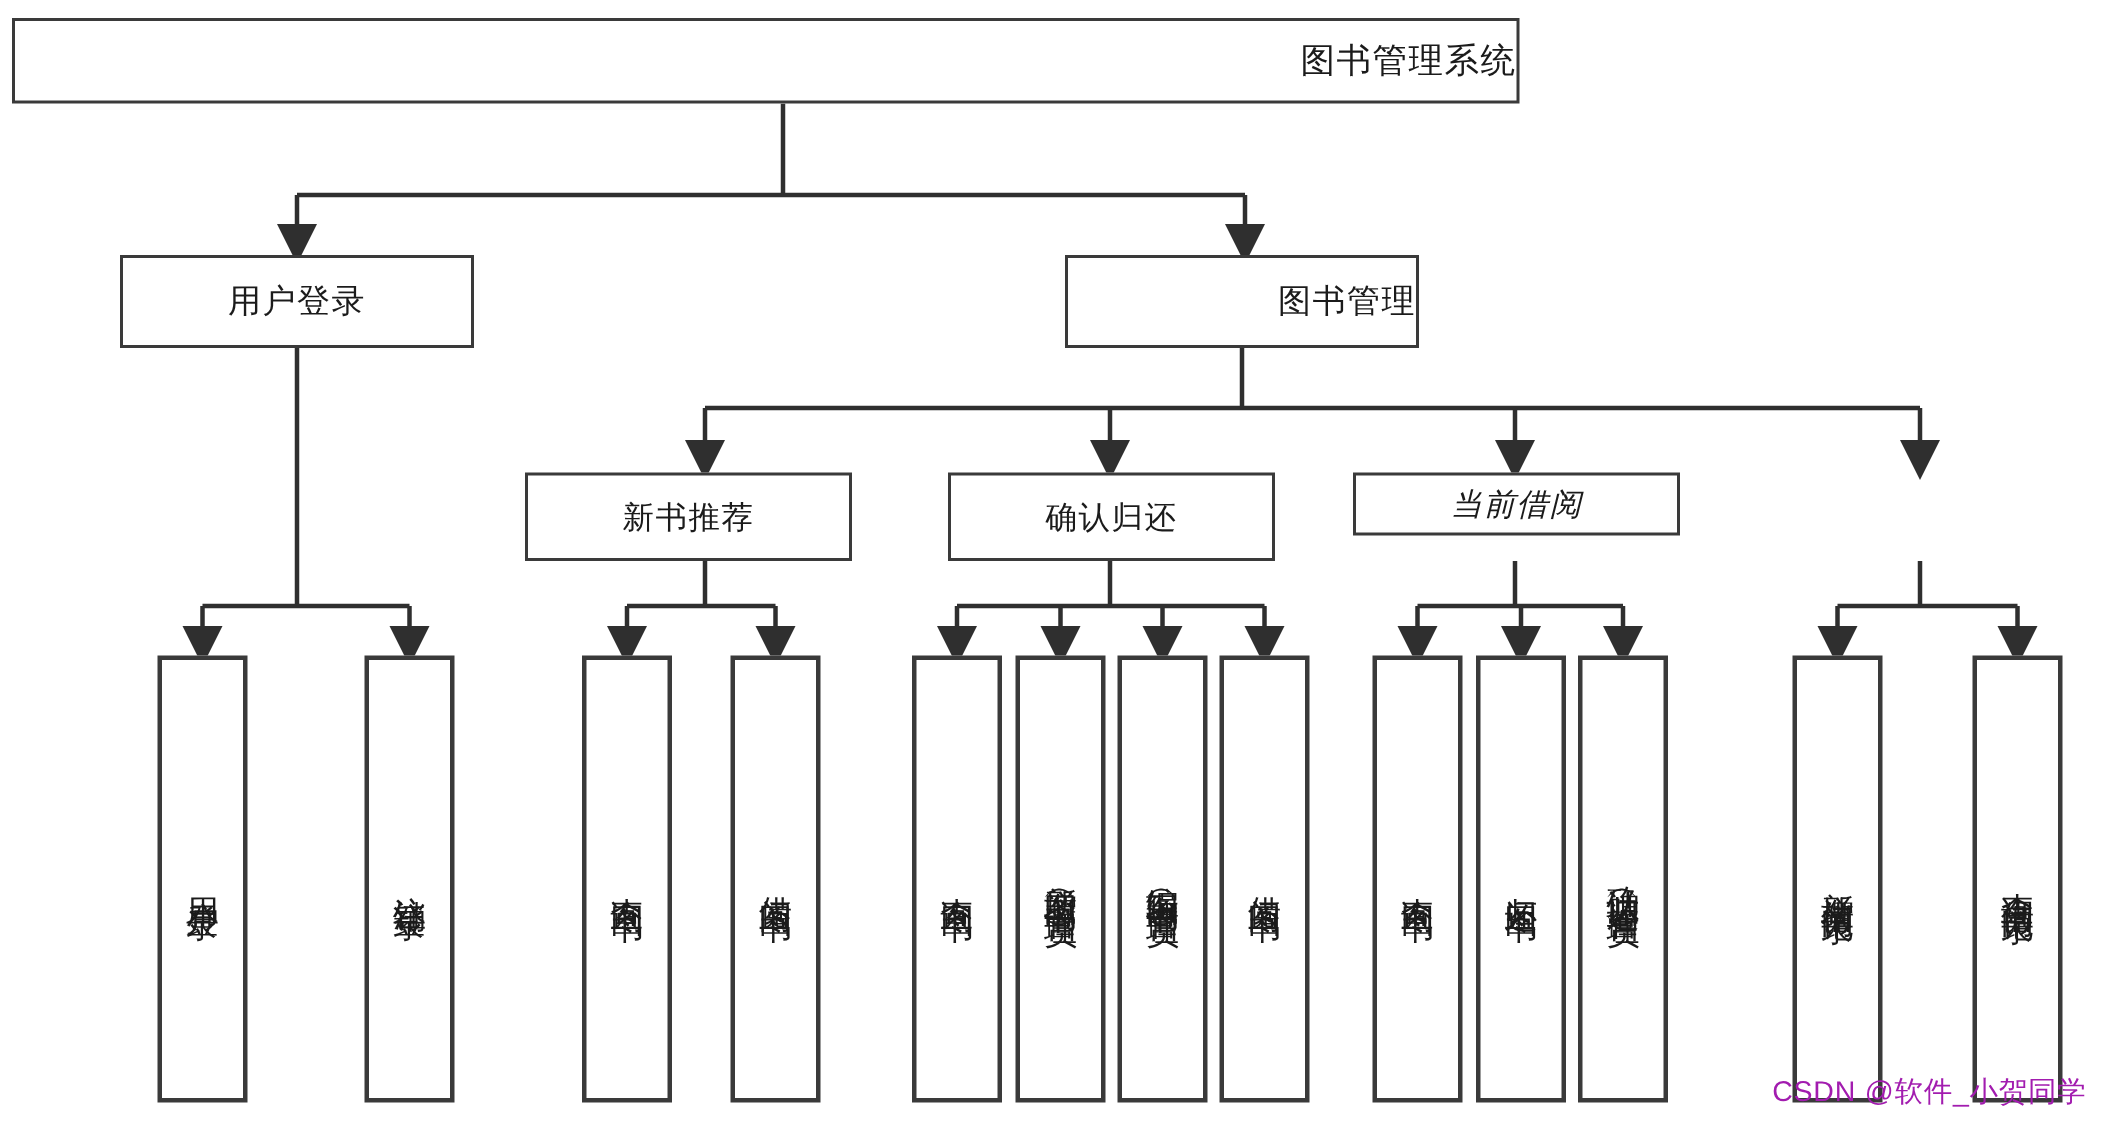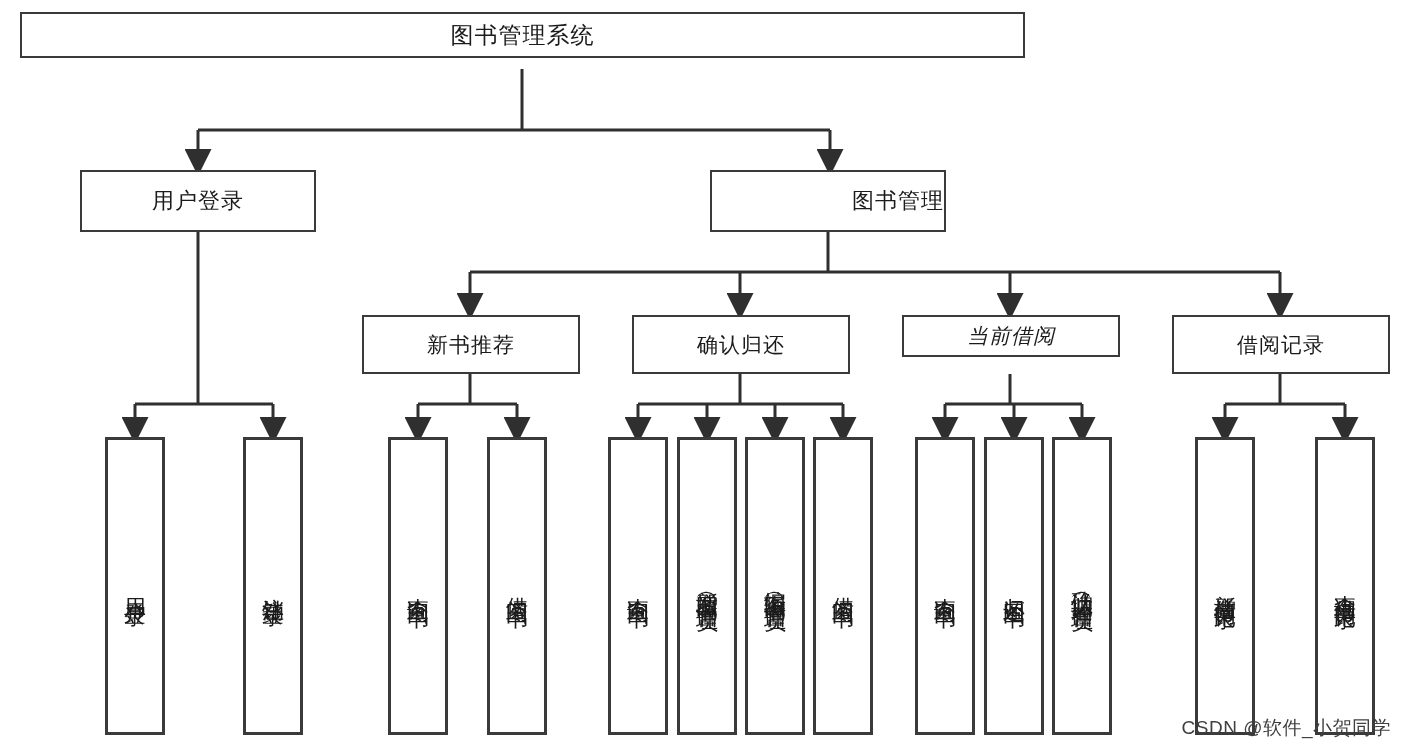--- a/index.html
+++ b/index.html
@@ -55,21 +55,21 @@
     font-size: 22px;
     line-height: 1.18;
     letter-spacing: 3px;
     white-space: nowrap;
   }
   .watermark {
     position: absolute;
     right: 14px;
     bottom: 6px;
     font-size: 19px;
-    color: #404040;
+    color: #a21caf;
     letter-spacing: 0.5px;
     z-index: 3;
     white-space: nowrap;
   }
 </style>
 </head>
 <body>
 
 <div id="canvas">
 
@@ -116,42 +116,39 @@
       <path d="M1014,404 L1014,420" marker-end="url(#arrow)"></path>
       <path d="M1082,404 L1082,420" marker-end="url(#arrow)"></path>
 
       <path d="M1280,374 L1280,404"></path>
       <path d="M1225,404 L1345,404"></path>
       <path d="M1225,404 L1225,420" marker-end="url(#arrow)"></path>
       <path d="M1345,404 L1345,420" marker-end="url(#arrow)"></path>
     </g>
   </svg>
 
-  <div class="node node-root" style="left:20px; top:12px; width:1005px; height:46px;">
+  <div class="node node-root" style="left:8px; top:12px; width:1005px; height:57px;justify-content:flex-end;">
     <span class="label">图书管理系统</span>
   </div>
 
   <div class="node node-l1" style="left:80px; top:170px; width:236px; height:62px;">
     <span class="label">用户登录</span>
   </div>
   <div class="node node-l1" style="left:710px; top:170px; width:236px; height:62px;justify-content:flex-end;">
     <span class="label">图书管理</span>
   </div>
 
-  <div class="node node-l2" style="left:362px; top:315px; width:218px; height:59px;">
+  <div class="node node-l2" style="left:350px; top:315px; width:218px; height:59px;">
     <span class="label">新书推荐</span>
   </div>
   <div class="node node-l2" style="left:632px; top:315px; width:218px; height:59px;">
     <span class="label">确认归还</span>
   </div>
   <div class="node node-l2" style="left:902px; top:315px; width:218px; height:42px;font-style:italic;">
     <span class="label">当前借阅</span>
-  </div>
-  <div class="node node-l2" style="left:1172px; top:315px; width:218px; height:59px;">
-    <span class="label">借阅记录</span>
   </div>
 
   <div class="node node-leaf" style="left:105px; top:437px; width:60px; height:298px;">
     <span class="label">用户登录</span>
   </div>
   <div class="node node-leaf" style="left:243px; top:437px; width:60px; height:298px;">
     <span class="label">注销登录</span>
   </div>
   <div class="node node-leaf" style="left:388px; top:437px; width:60px; height:298px;">
     <span class="label">查询图书</span>

